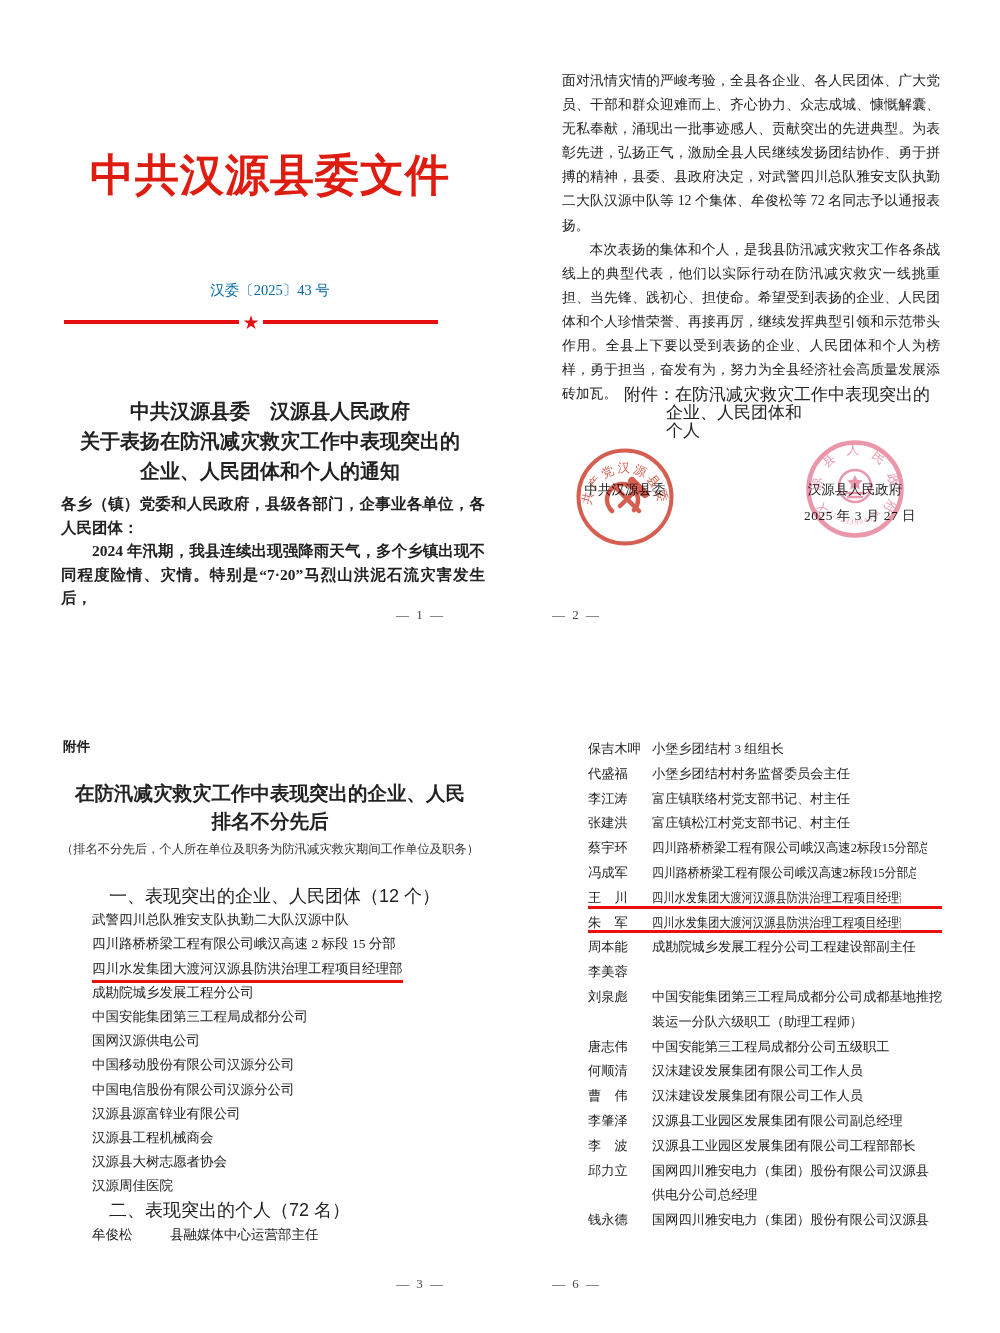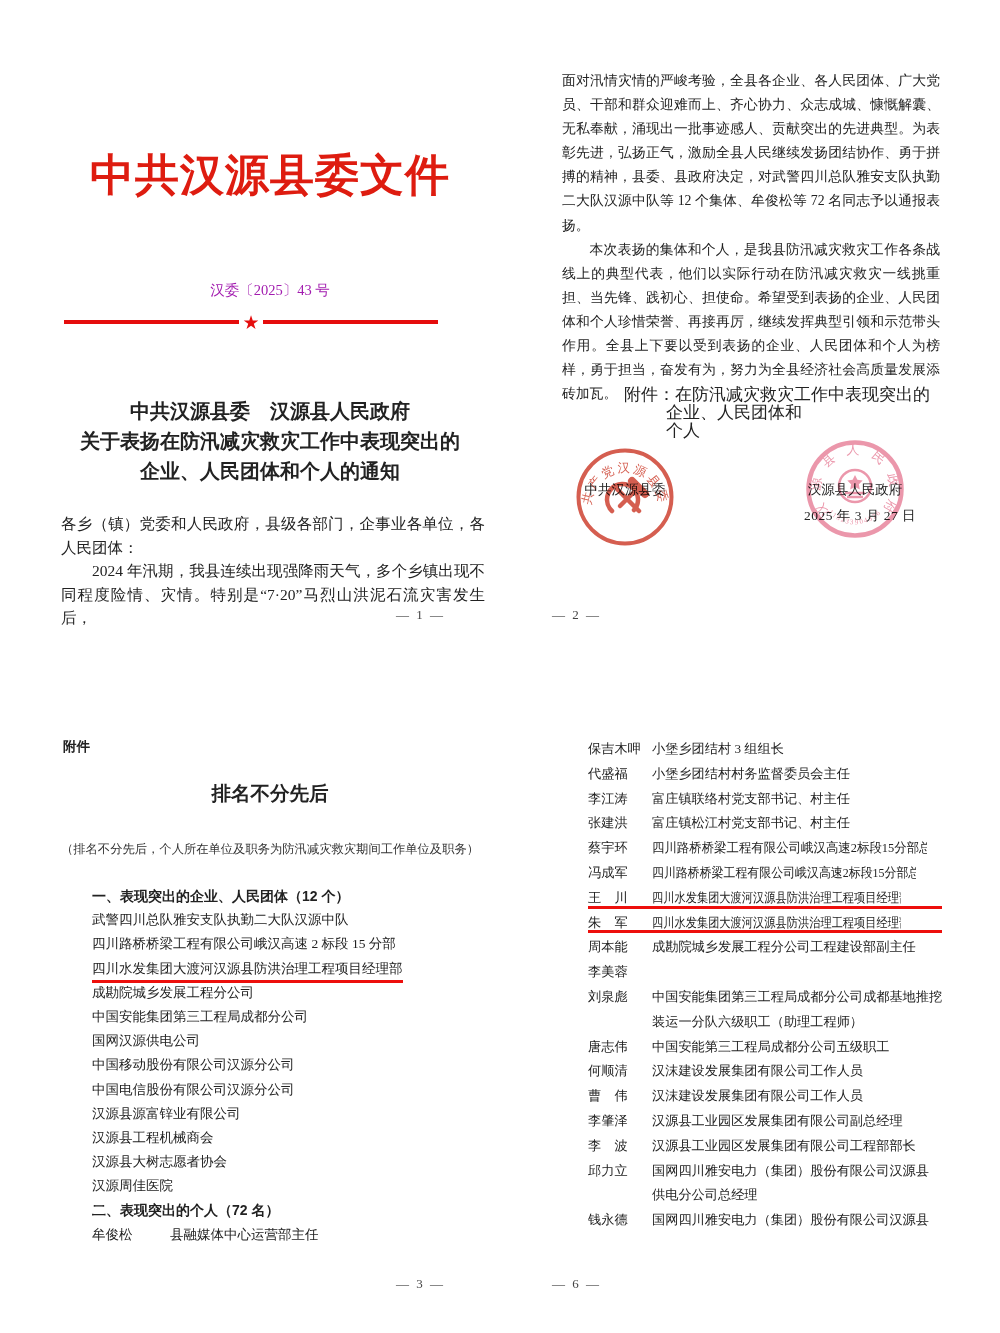--- a/index.html
+++ b/index.html
@@ -12,26 +12,26 @@
   }
   *{margin:0;padding:0;box-sizing:border-box;}
   html,body{background:#ffffff;}
   body{font-family:"Liberation Serif","DejaVu Serif",serif;color:var(--ink);}
   .canvas{position:relative;width:1000px;height:1333px;background:#ffffff;overflow:hidden;}
   .abs{position:absolute;}
 
   
   .p1-head{left:40px;top:134px;width:460px;text-align:center;font-size:44px;font-weight:bold;
            color:var(--red_header);letter-spacing:1px;white-space:nowrap;margin-top:12px;}
-  .p1-docno{left:40px;top:281px;width:460px;text-align:center;font-size:14.5px;color:#a21caf;}
+  .p1-docno{left:40px;top:281px;width:460px;text-align:center;font-size:14.5px;color:#0369a1;}
   .p1-rule{left:64px;top:310px;width:374px;height:24px;display:flex;align-items:center;}
   .p1-rule .seg{flex:1;height:3.5px;background:var(--red_rule);}
   .p1-rule .star{color:var(--red_rule);font-size:19px;line-height:1;margin:0 3px;font-family:"DejaVu Sans",sans-serif;}
   .p1-title{left:40px;top:396px;width:460px;text-align:center;font-size:20px;font-weight:bold;line-height:30px;}
-  .p1-body{left:61px;top:512px;width:424px;font-size:15.5px;line-height:23.6px;text-align:justify;}
+  .p1-body{left:61px;top:492px;width:424px;font-size:15.5px;line-height:23.6px;text-align:justify;font-weight:bold;}
   .p1-body .indent{text-indent:2em;}
   .footer{font-size:13px;color:#444;letter-spacing:2px;white-space:nowrap;}
   .f1{left:396px;top:607px;}
   .f2{left:552px;top:607px;}
   .f3{left:396px;top:1276px;}
   .f6{left:552px;top:1276px;}
 
   
   .p2-body{left:562px;top:69px;width:378px;font-size:13.8px;line-height:24.1px;text-align:justify;}
   .p2-body .indent{text-indent:2em;}
@@ -44,21 +44,21 @@
   .seal{mix-blend-mode:multiply;opacity:.88;}
   .seal-party{left:575px;top:447px;}
   .seal-gov{left:805px;top:439px;}
 
   
   .p3-attach{left:63px;top:738px;font-size:13.5px;font-weight:bold;
              font-family:"Liberation Sans","DejaVu Sans",sans-serif;}
   .p3-title{left:40px;top:780px;width:460px;text-align:center;font-size:19.5px;font-weight:bold;line-height:28px;}
   .p3-note{left:40px;top:841px;width:460px;text-align:center;font-size:12.3px;color:#333;}
   .p3-list{left:92px;top:884px;width:408px;font-size:13.5px;line-height:24.2px;}
-  .p3-list .sec{font-weight:bold;font-family:"Liberation Sans","DejaVu Sans",sans-serif;font-size:14px;}
+  .p3-list .sec{font-weight:normal;font-family:"Liberation Sans","DejaVu Sans",sans-serif;font-size:18px;margin-left:17px;}
   .p3-list .g-item{height:24.2px;}
   .p3-list .g-item span{display:inline-block;line-height:20px;}
   .p3-list .g-item.underlined span{border-bottom:3px solid var(--red_underline);padding-bottom:1px;}
   .p3-person{display:flex;}
   .p3-person .nm{width:78px;flex:none;}
 
   
   .p6-list{left:588px;top:737px;width:356px;font-size:13.2px;line-height:24.8px;}
   .p-row{display:flex;position:relative;}
   .p-row .nm{width:64px;flex:none;white-space:pre;}
@@ -133,20 +133,21 @@
       <circle cx="50" cy="47" r="16"></circle>
       <path d="M50 36 l2.4 4.8 5.3 .8 -3.8 3.7 .9 5.3 -4.8 -2.5 -4.8 2.5 .9 -5.3 -3.8 -3.7 5.3 -.8 z" fill="#e989a0" stroke="none"></path>
       <path d="M40 54 h20 M42 58 h16"></path>
     </g>
   </svg>
 
   <div class="abs footer f2">— 2 —</div>
 
   <div class="abs p3-attach">附件</div>
   <div class="abs p3-title">
+      <div>在防汛减灾救灾工作中表现突出的企业、人民</div>
       <div>排名不分先后</div>
     </div>
   <div class="abs p3-note">（排名不分先后，个人所在单位及职务为防汛减灾救灾期间工作单位及职务）</div>
 
   <div class="abs p3-list">
     <div class="sec">一、表现突出的企业、人民团体（12 个）</div>
     <div>
         <div class="g-item">
         <span>武警四川总队雅安支队执勤二大队汉源中队</span>
       </div>

